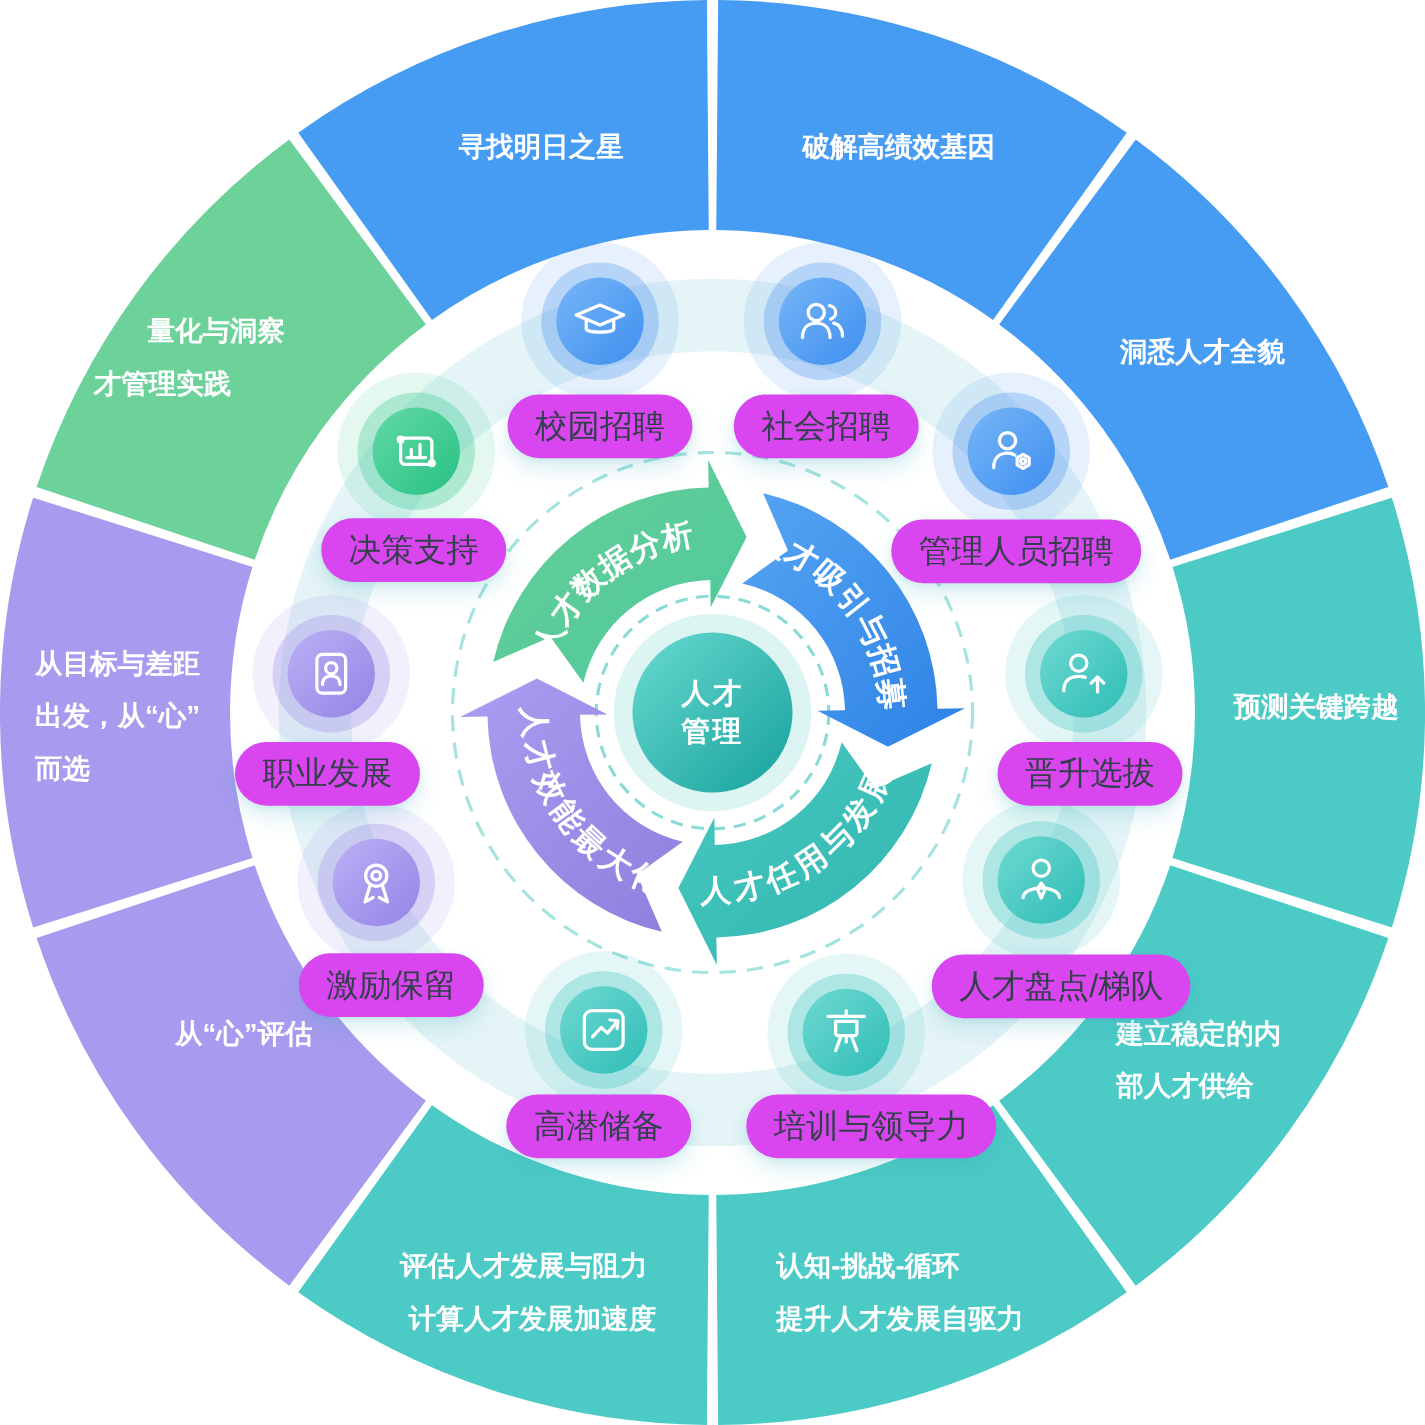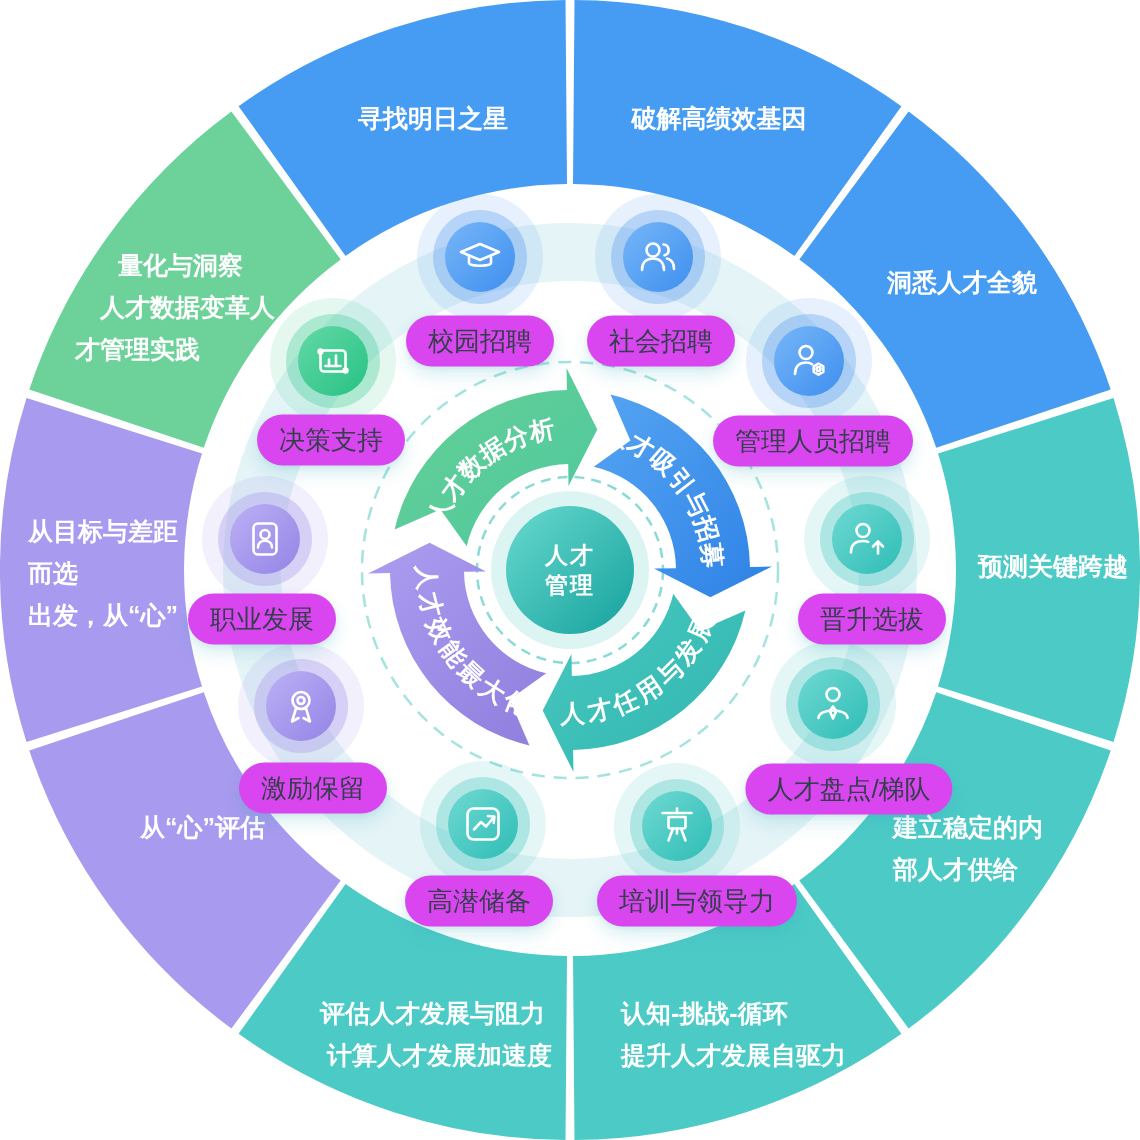--- a/index.html
+++ b/index.html
@@ -1,19 +1,19 @@
 <!DOCTYPE html>
 <html><head>
 <meta charset="utf-8">
 <style>
   html,body{margin:0;padding:0;background:#ffffff;}
   body{font-family:"Liberation Sans", sans-serif;}
   #stage{position:relative;width:1140px;height:1140px;overflow:hidden;background:#fff;}
   #diagram{position:absolute;left:0;top:0;}
-  .otext{position:absolute;color:#fff;font-weight:700;font-size:25px;line-height:42px;white-space:nowrap;}
+  .otext{position:absolute;color:#fff;font-weight:700;font-size:22px;line-height:42px;white-space:nowrap;}
   .otext.centered{transform:translate(-50%,-50%);text-align:center;}
   .pill{position:absolute;transform:translate(-50%,-50%);background:#d946ef;border-radius:26px;
         padding:8px 22px;font-size:26px;font-weight:500;color:#333f4b;white-space:nowrap;
         box-shadow:0 8px 18px rgba(55,170,185,.20),0 2px 5px rgba(55,170,185,.10);}
   .center-label{position:absolute;left:570px;top:570px;transform:translate(-50%,-50%);
         color:#fff;font-size:23px;font-weight:700;line-height:1.32;text-align:center;letter-spacing:2px;}
   .arrow-text{font-size:25px;font-weight:700;fill:#ffffff;letter-spacing:2px;}
 </style>
 </head>
 <body>
@@ -225,26 +225,25 @@
       </div>
       <div class="otext" style="left: 320px; top: 992px;">
         <div>评估人才发展与阻力</div>
         <div style="margin-left: 7px;">计算人才发展加速度</div>
       </div>
       <div class="otext" style="left: 113px; top: 806px;">
         <div style="margin-left: 27px;">从“心”评估</div>
       </div>
       <div class="otext" style="left: 28px; top: 510px;">
         <div>从目标与差距</div>
+        <div>出发，从“心”</div>
         <div>而选</div>
-        <div>出发，从“心”</div>
       </div>
       <div class="otext" style="left: 118px; top: 244px;">
         <div>量化与洞察</div>
-        <div style="margin-left: -18px;">人才数据变革人</div>
         <div style="margin-left: -43px;">才管理实践</div>
       </div>
       <div class="otext centered" style="left: 433px; top: 118px;">
         <div>寻找明日之星</div>
       </div>
       <div class="pill" style="left: 480px; top: 341px;">校园招聘</div>
       <div class="pill" style="left: 661px; top: 341px;">社会招聘</div>
       <div class="pill" style="left: 813px; top: 441px;">管理人员招聘</div>
       <div class="pill" style="left: 872px; top: 619px;">晋升选拔</div>
       <div class="pill" style="left: 849px; top: 789px;">人才盘点/梯队</div>

